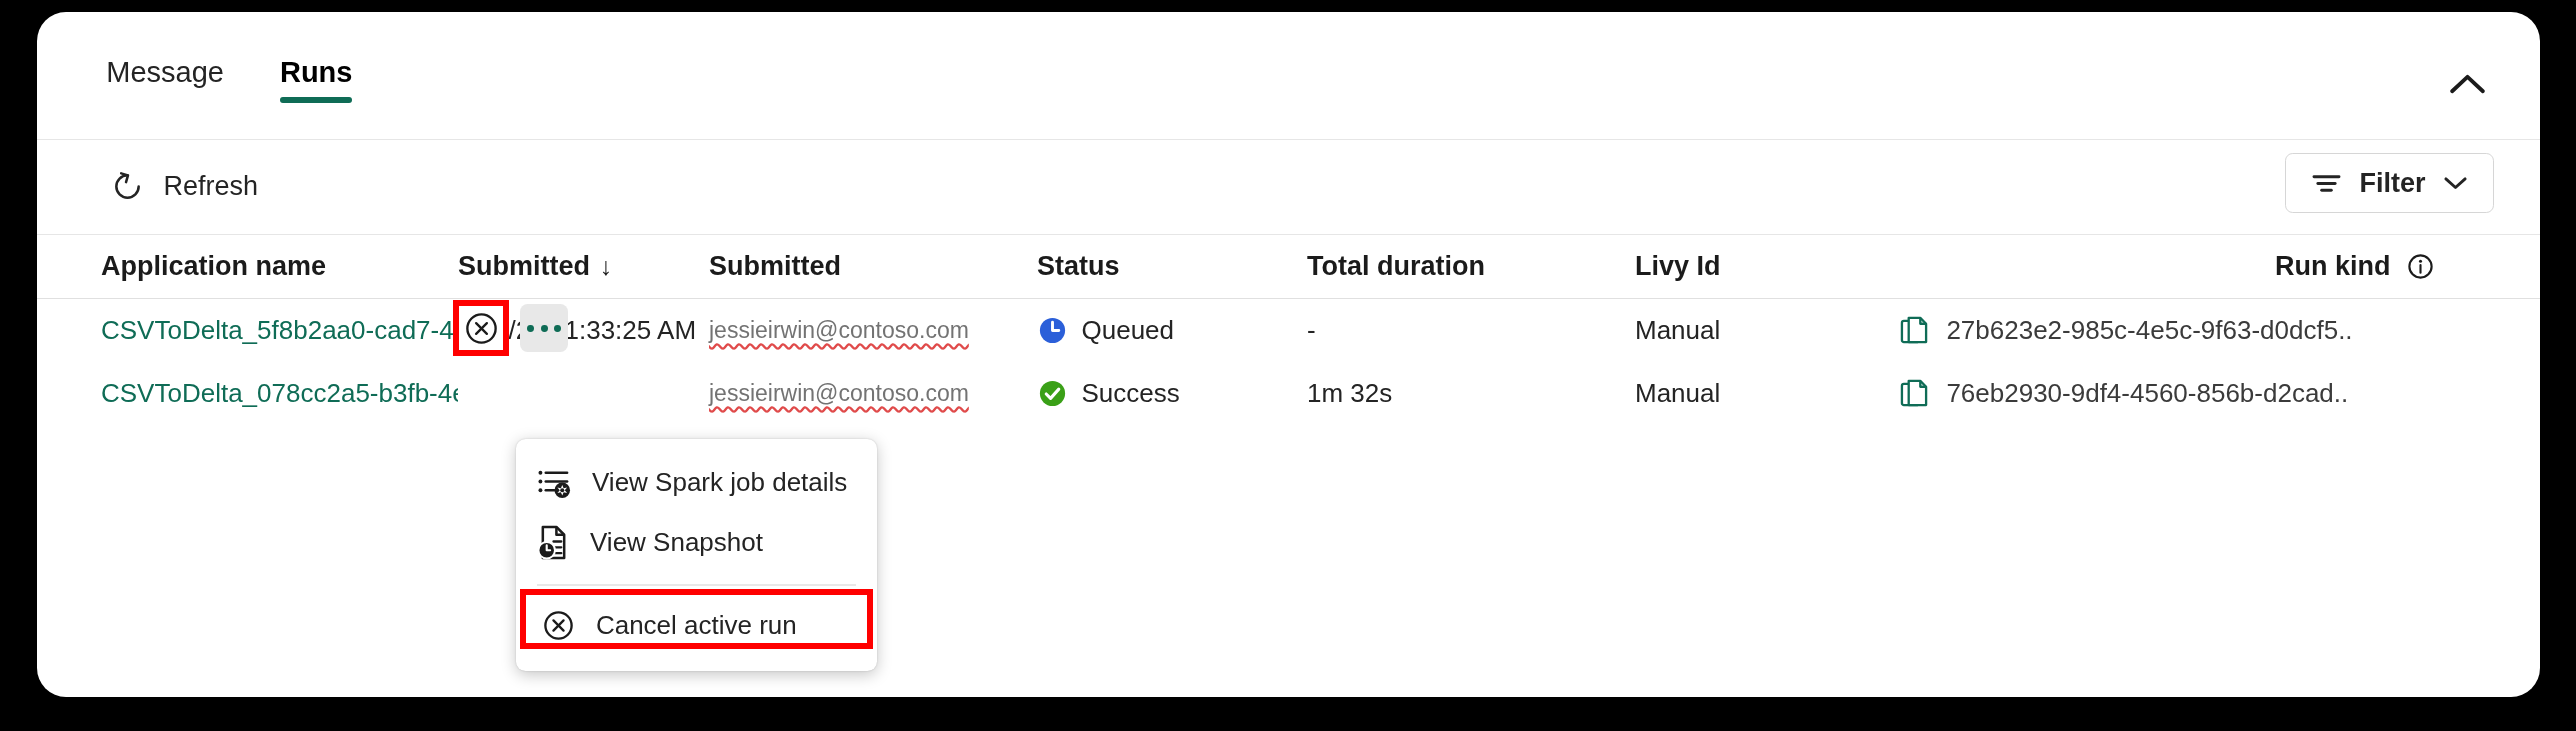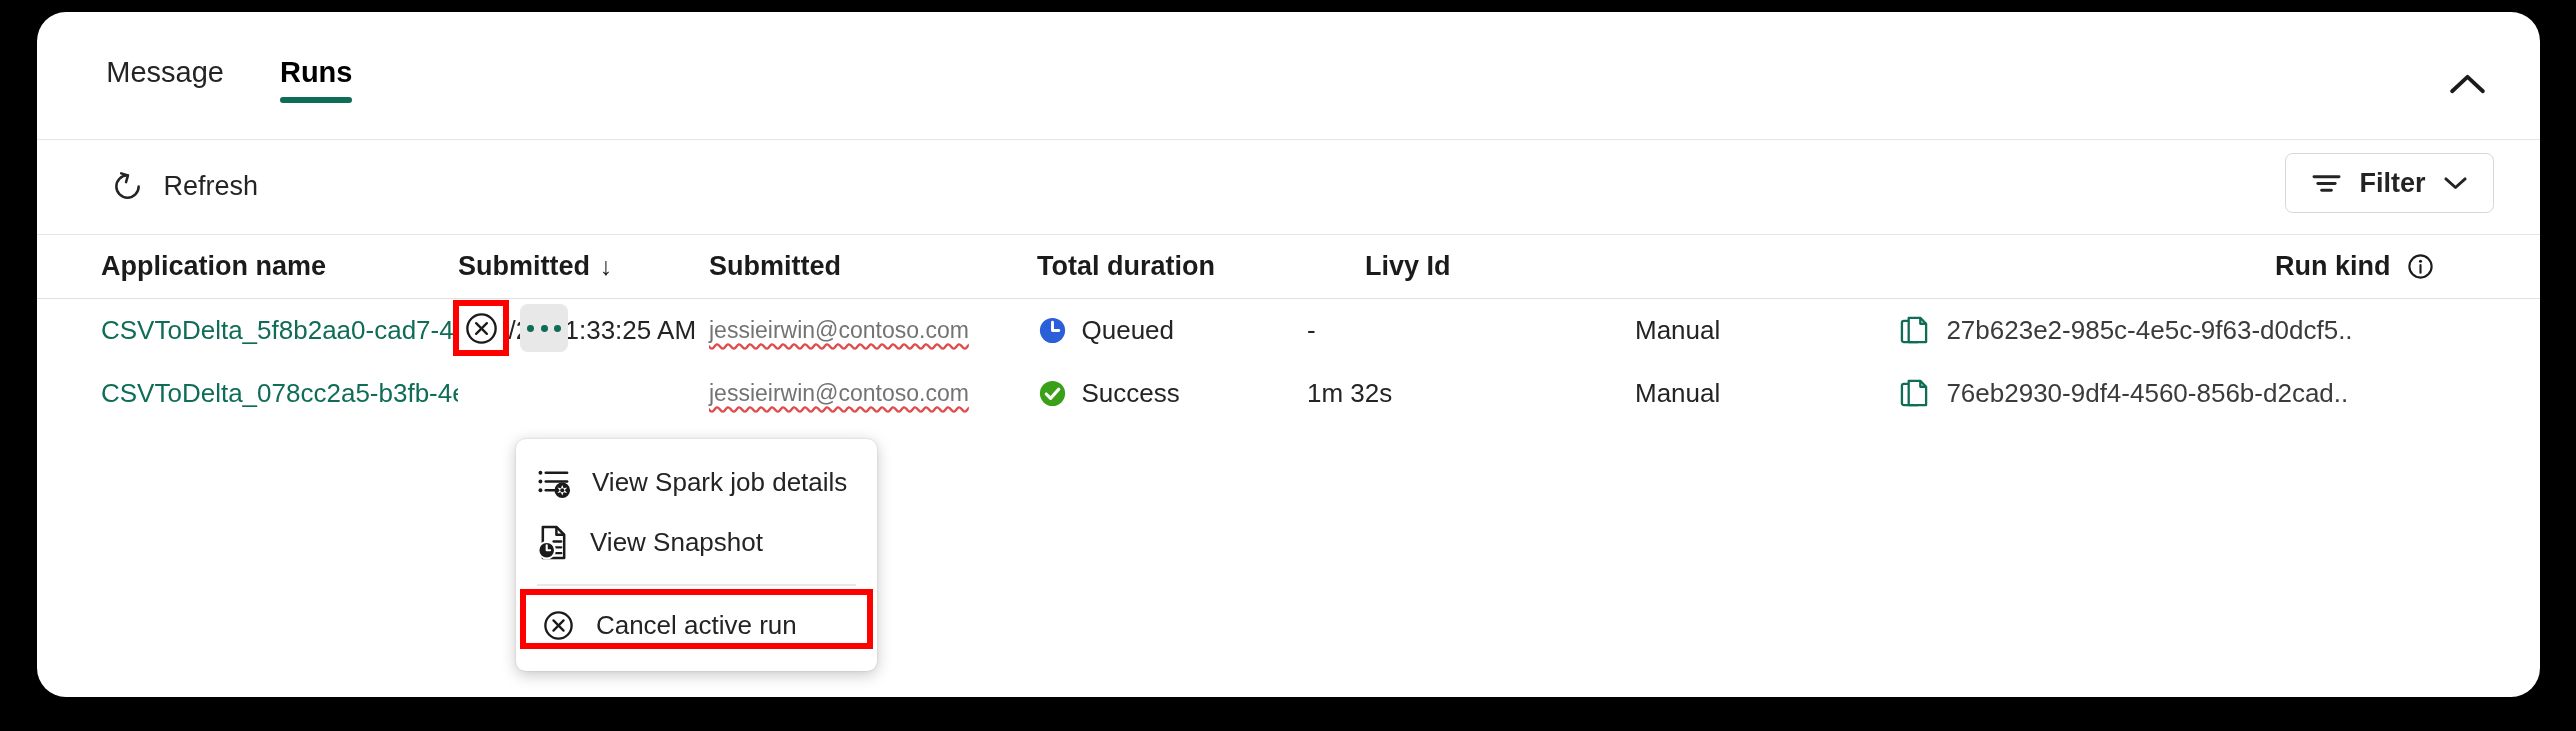--- a/index.html
+++ b/index.html
@@ -310,20 +310,23 @@
       <div class="row header">
         <div class="cell c-app">
           <span class="hdr-text">Application name</span>
         </div>
         <div class="cell c-sub">
           <span class="hdr-text">Submitted</span>
           <span class="sort-arrow">↓</span>
         </div>
         <div class="cell c-submitter">
           <span class="hdr-text">Submitted</span>
+        </div>
+        <div class="cell c-status">
+          <span class="hdr-text">Status</span>
         </div>
         <div class="cell c-duration">
           <span class="hdr-text">Total duration</span>
         </div>
         <div class="cell c-livy">
           <span class="hdr-text">Livy Id</span>
         </div>
         <div class="cell c-kind">
           <span class="hdr-text">Run kind</span>
           <span class="info-icon">

